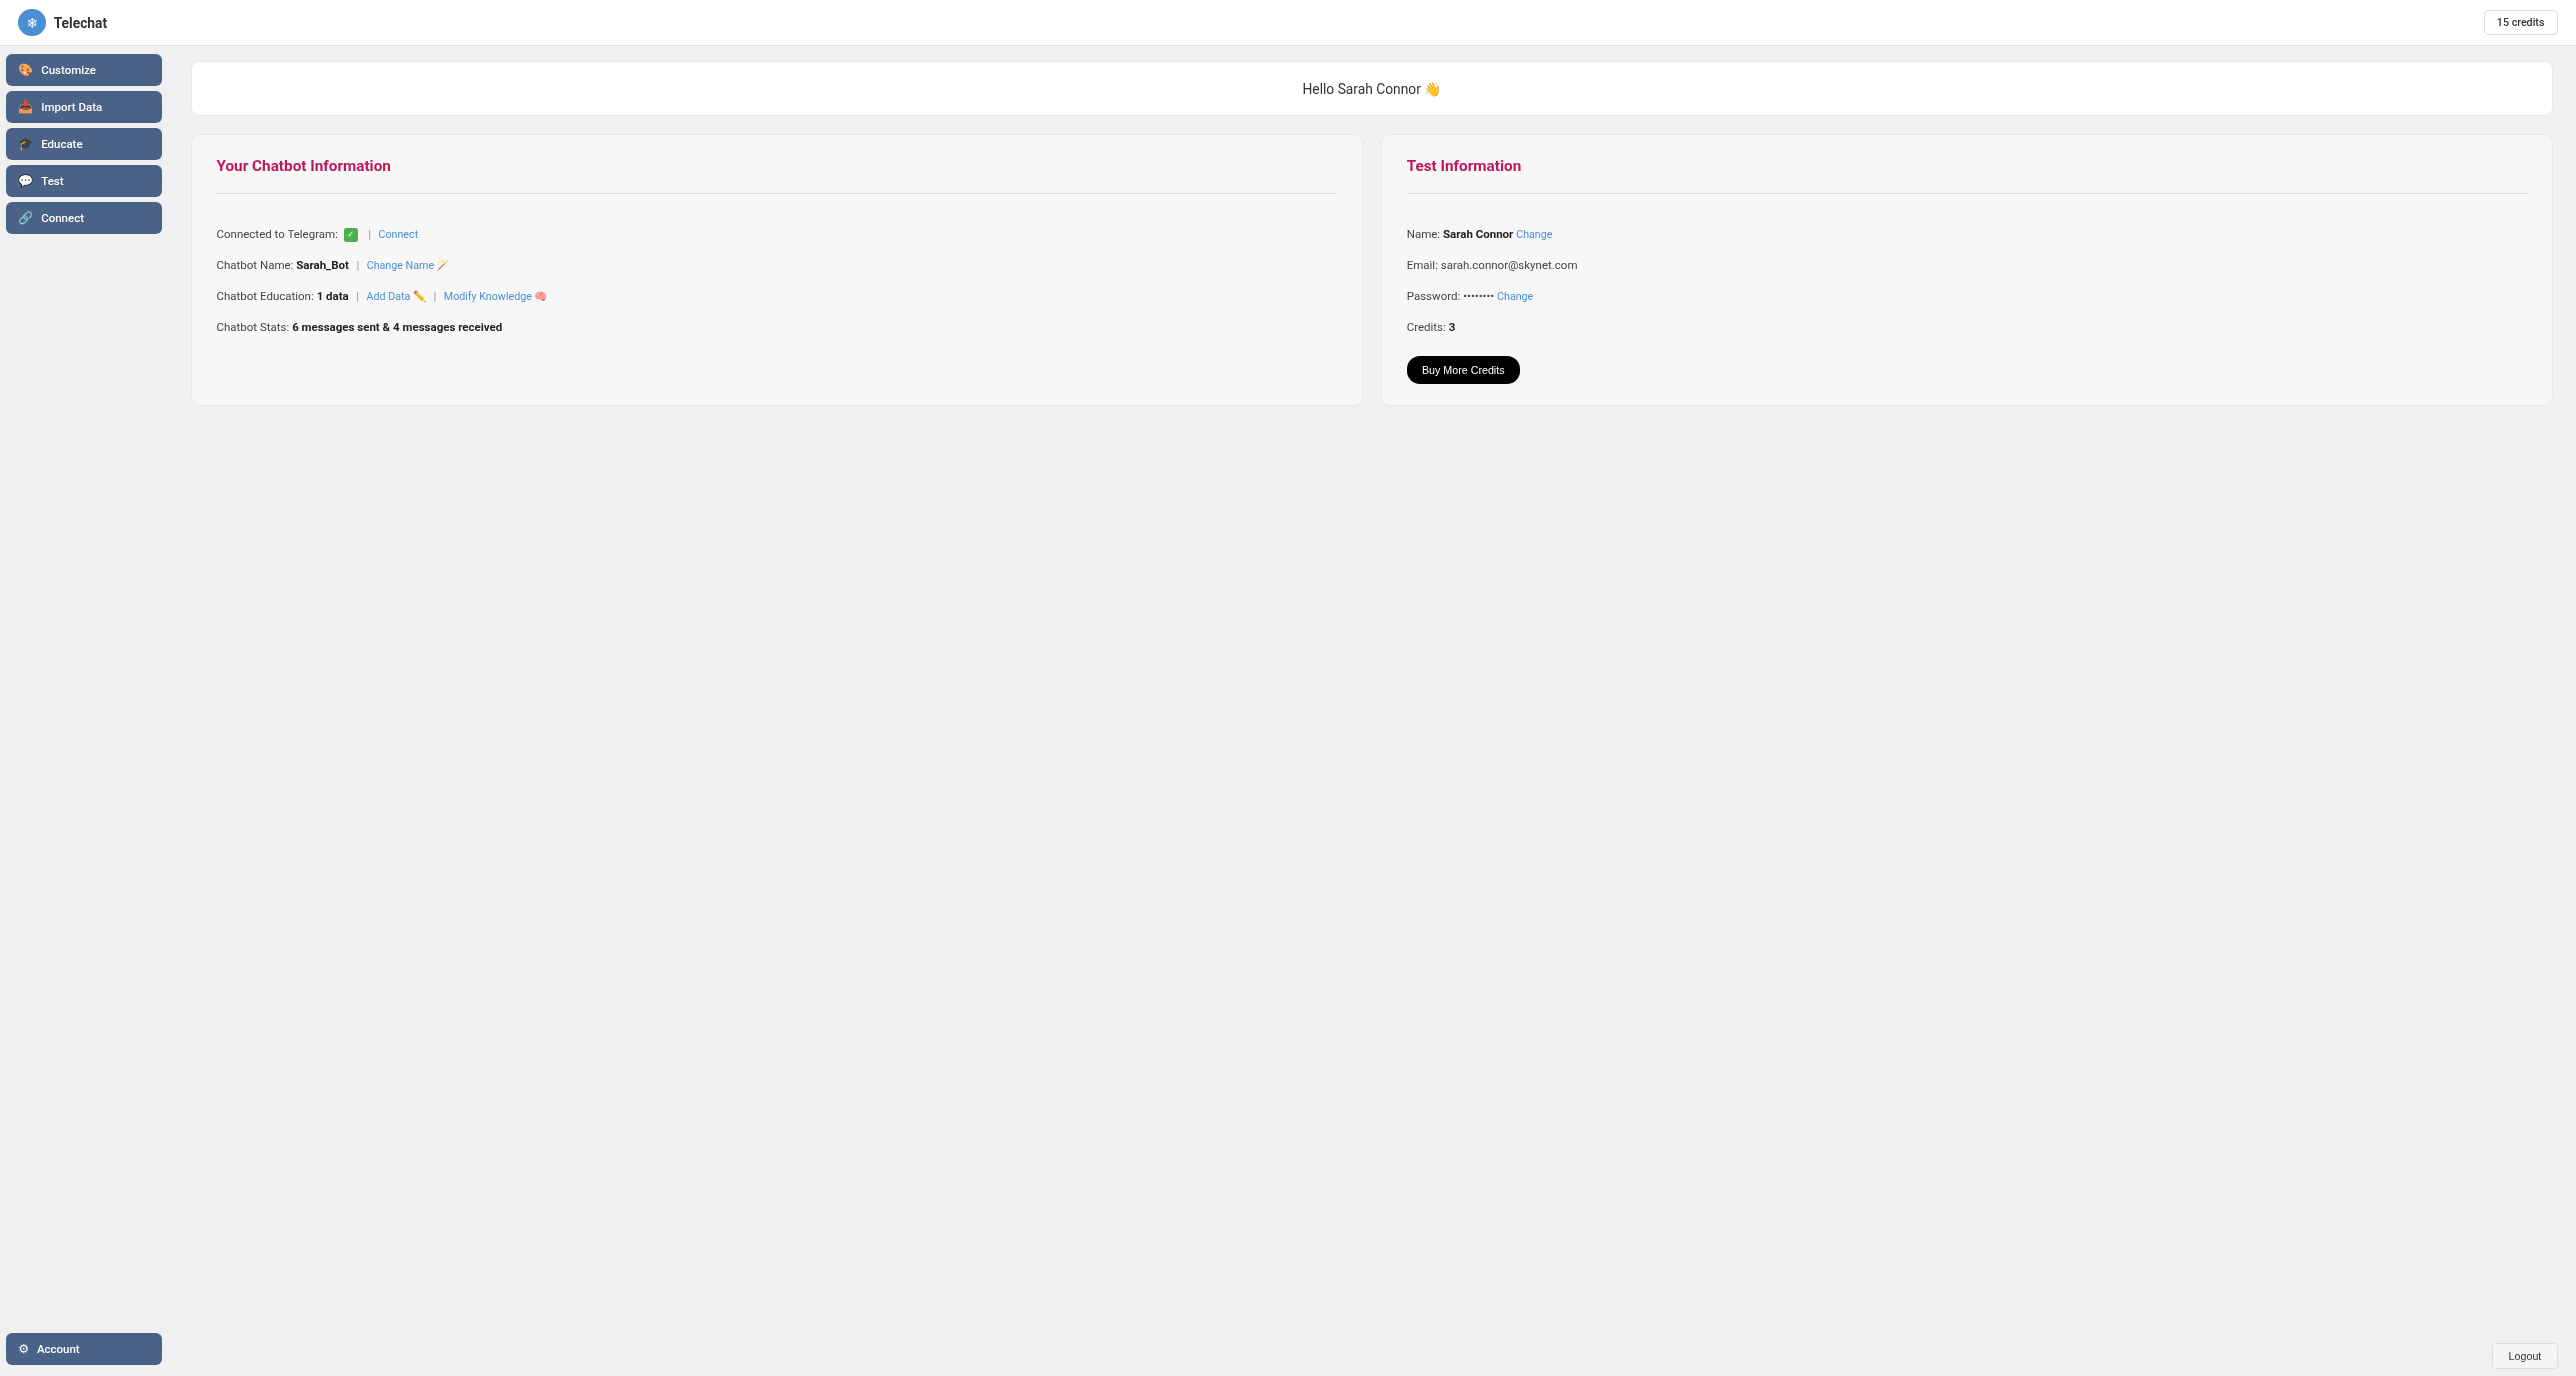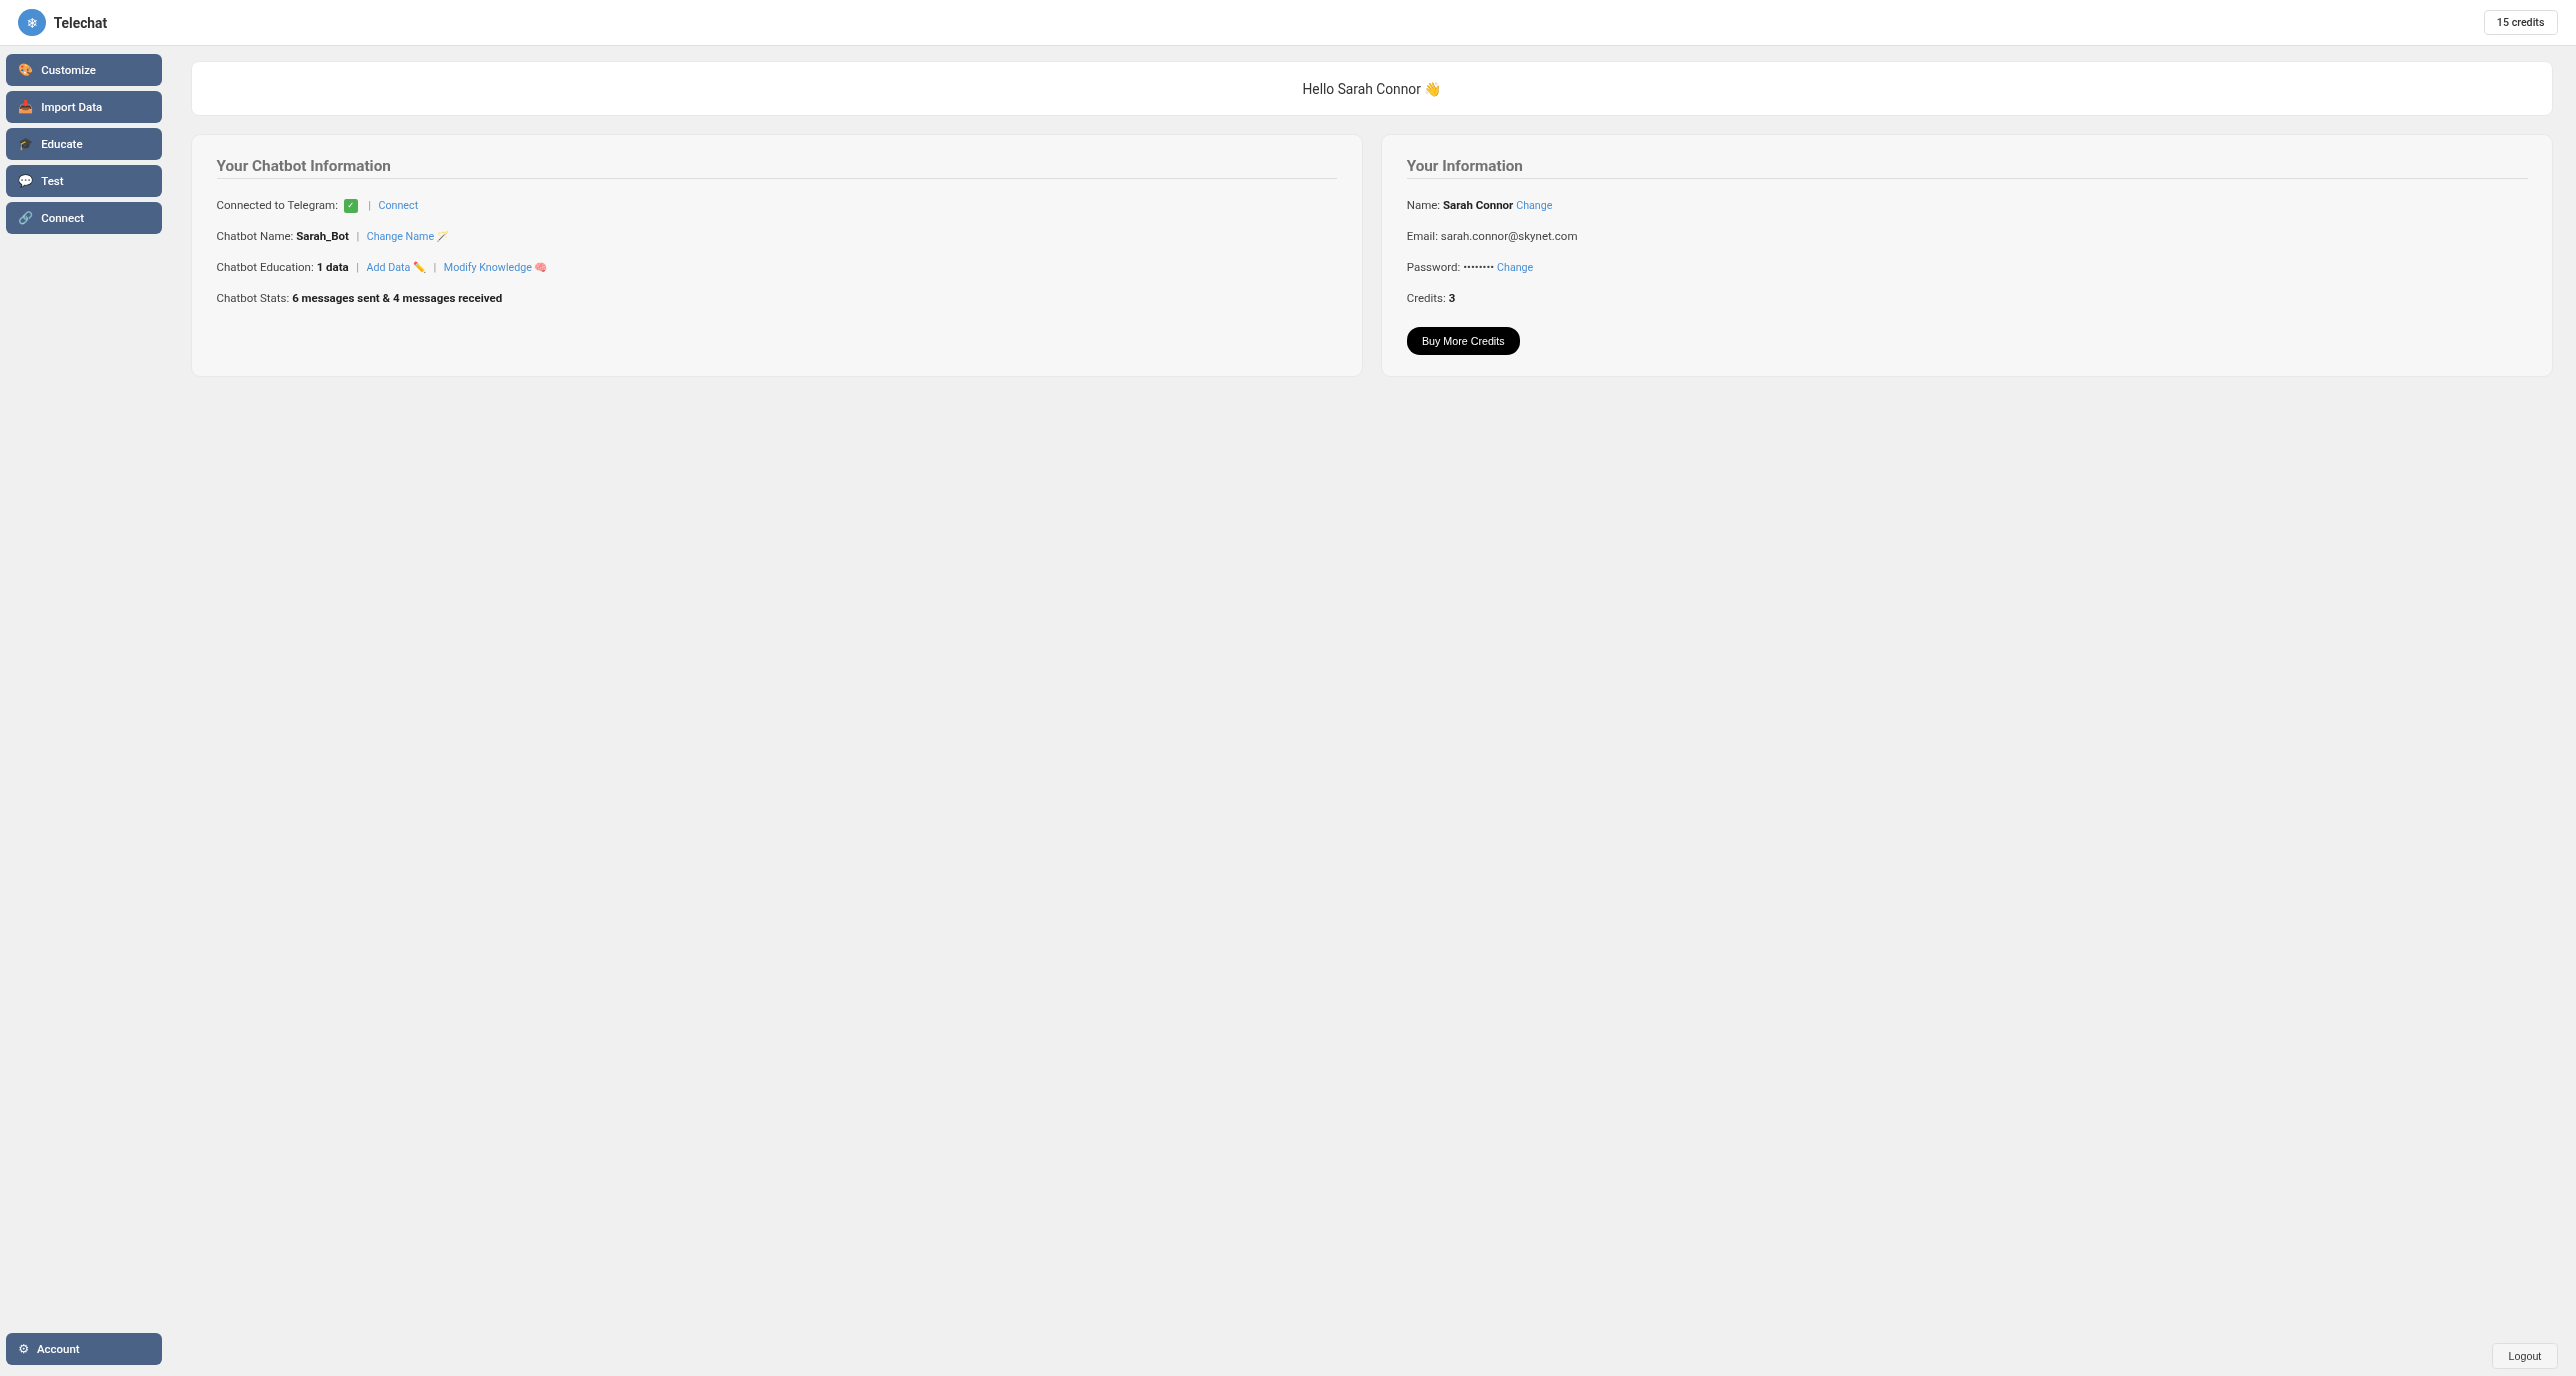--- a/index.html
+++ b/index.html
@@ -131,23 +131,23 @@
 
     .info-card {
       background: #f7f7f7;
       border-radius: 9.2px;
       padding: 21.4px 24.5px;
       border: 0.8px solid #e8e8e8;
     }
     .info-card h2 {
       font-size: 15.3px;
       font-weight: 700;
-      color: #737373;
-      margin-bottom: 18px;
-      padding-bottom: 3px;
+      color: #be185d;
+      margin-bottom: 32px;
+      padding-bottom: 18px;
       border-bottom: 0.8px solid #ddd;
     }
     .info-row {
       margin-bottom: 13.8px;
       font-size: 11.5px;
       color: #444;
       line-height: 1.5;
     }
     .info-row strong {
       color: #222;
@@ -296,21 +296,21 @@
         </div>
 
         <div class="info-row">
           <span>Chatbot Stats:</span>
           <span> </span>
           <strong>6 messages sent &amp; 4 messages received</strong>
         </div>
       </div>
 
       <div class="info-card">
-        <h2>Your Information</h2>
+        <h2>Test Information</h2>
 
         <div class="info-row">
           <span>Name:</span>
           <span> </span>
           <strong>Sarah Connor</strong>
           <span>  </span>
           <a class="link-action">Change</a>
         </div>
 
         <div class="info-row">

